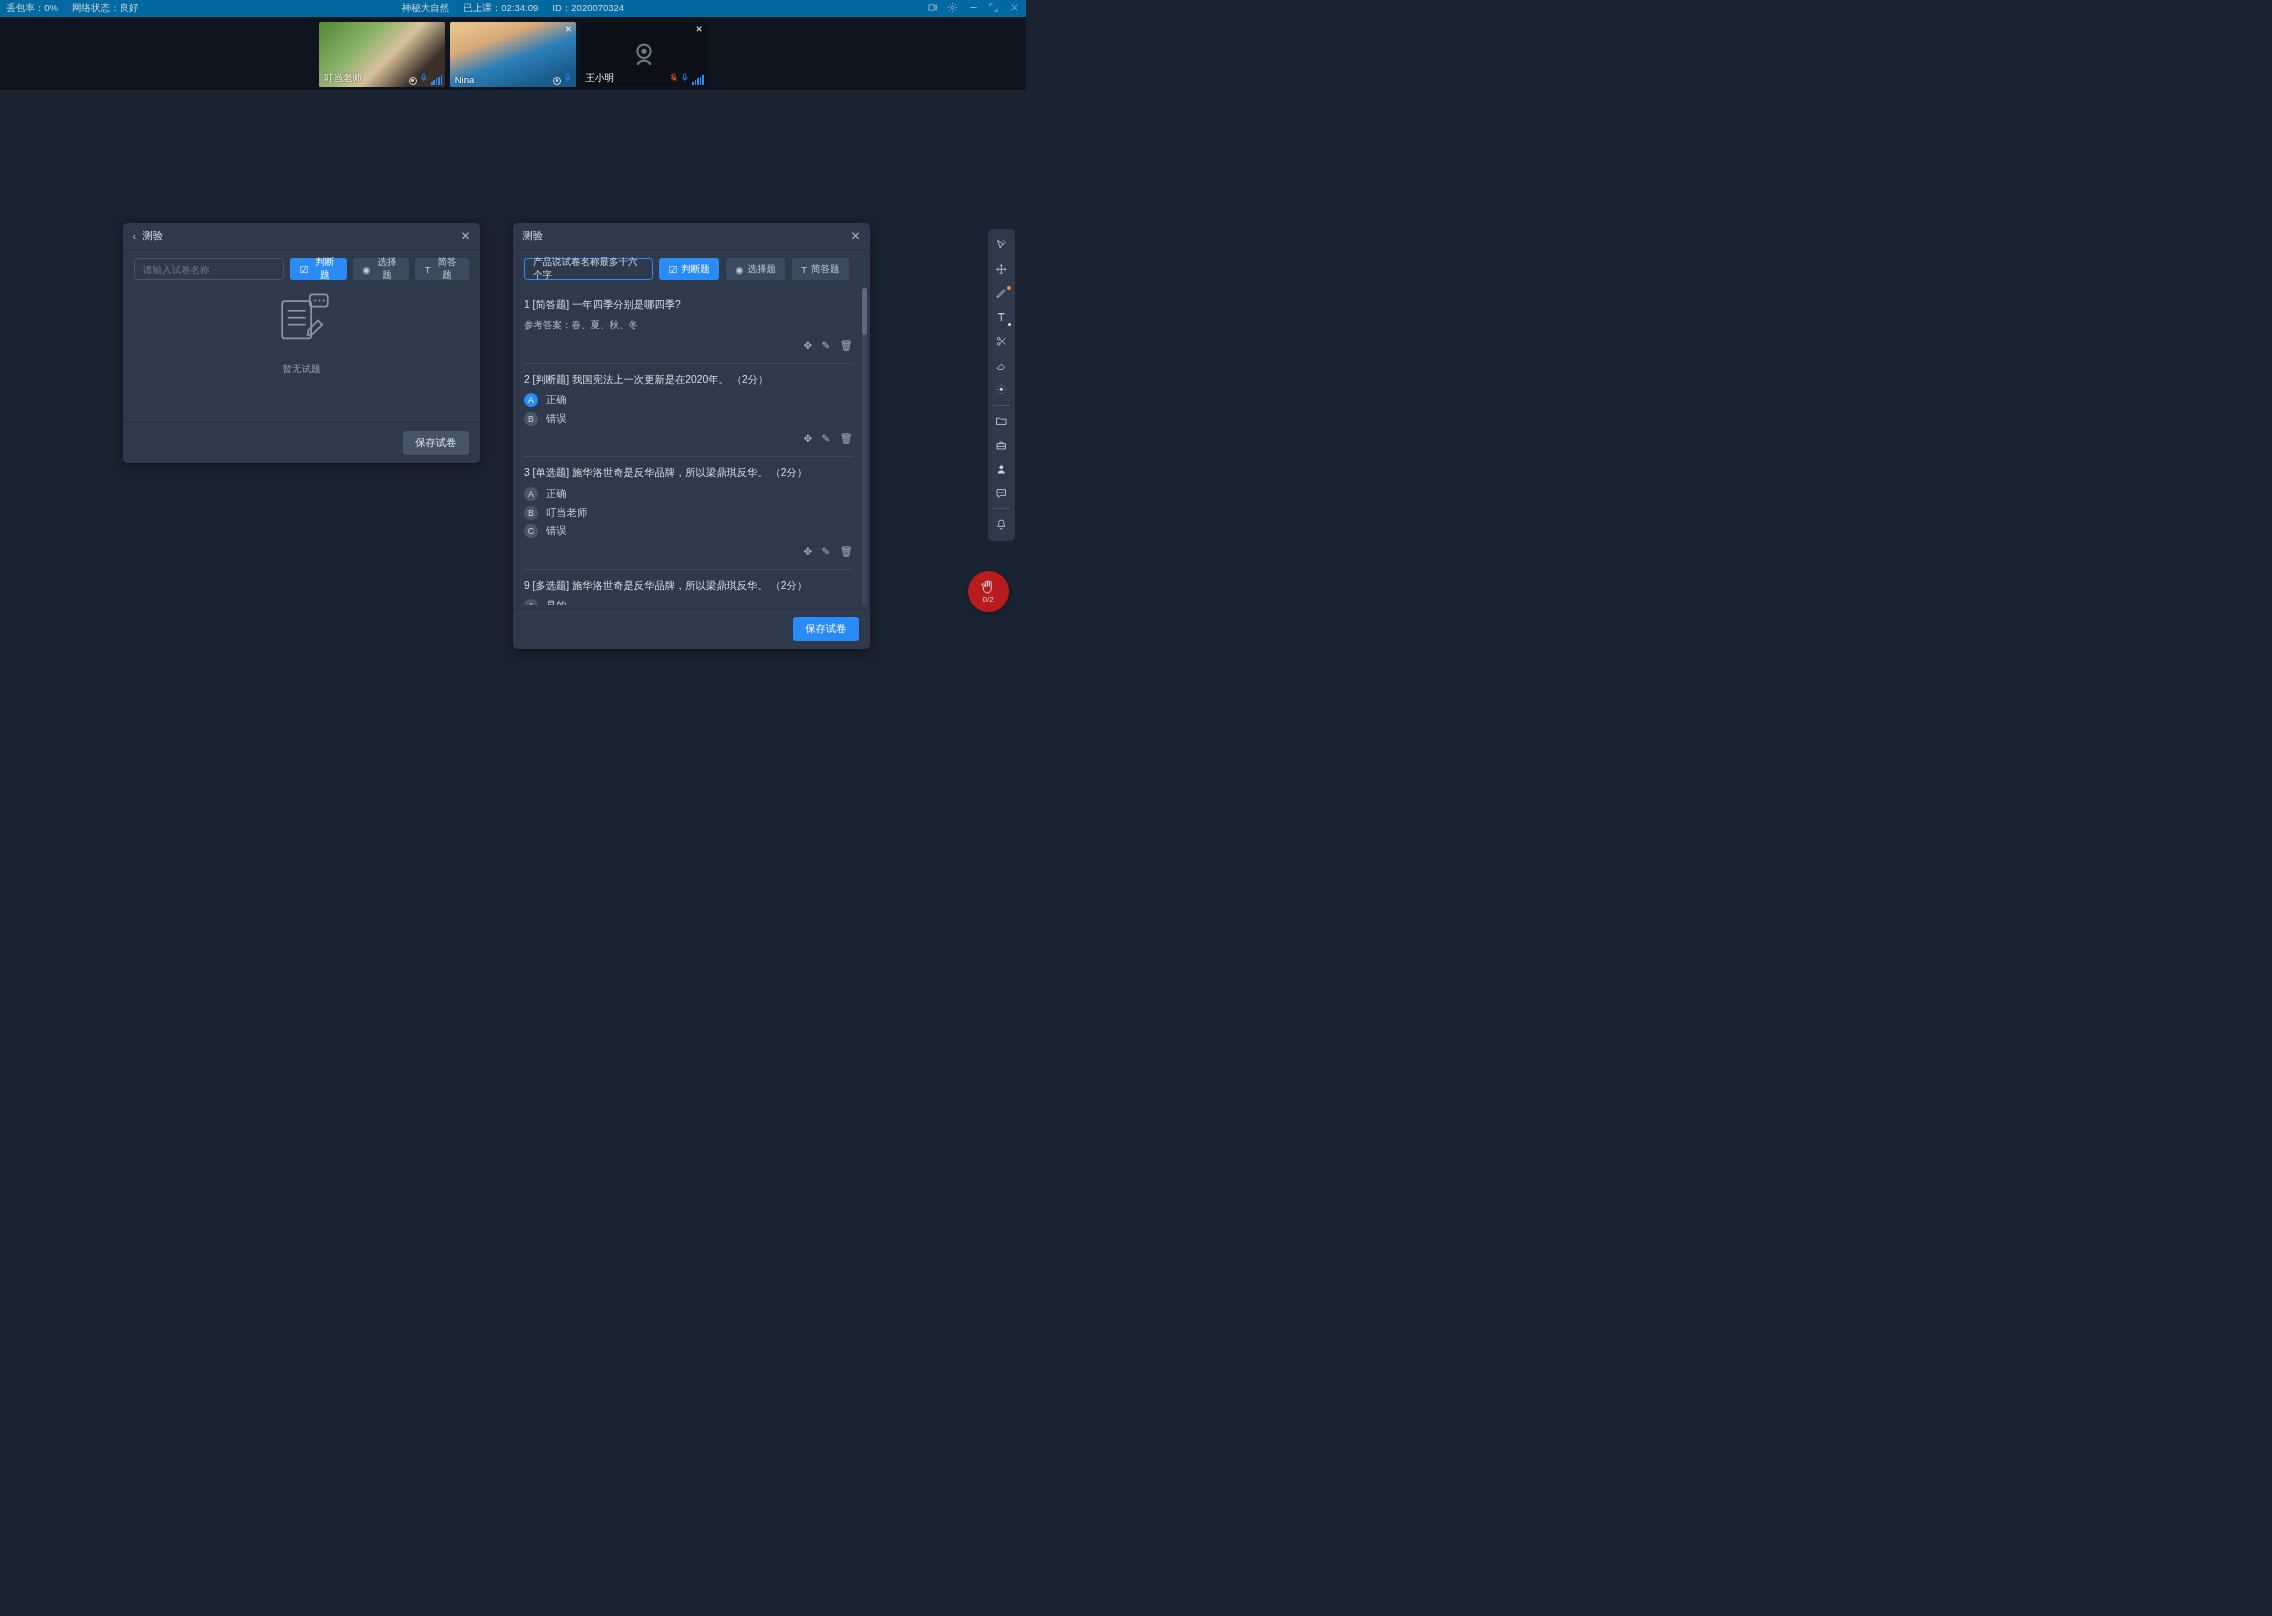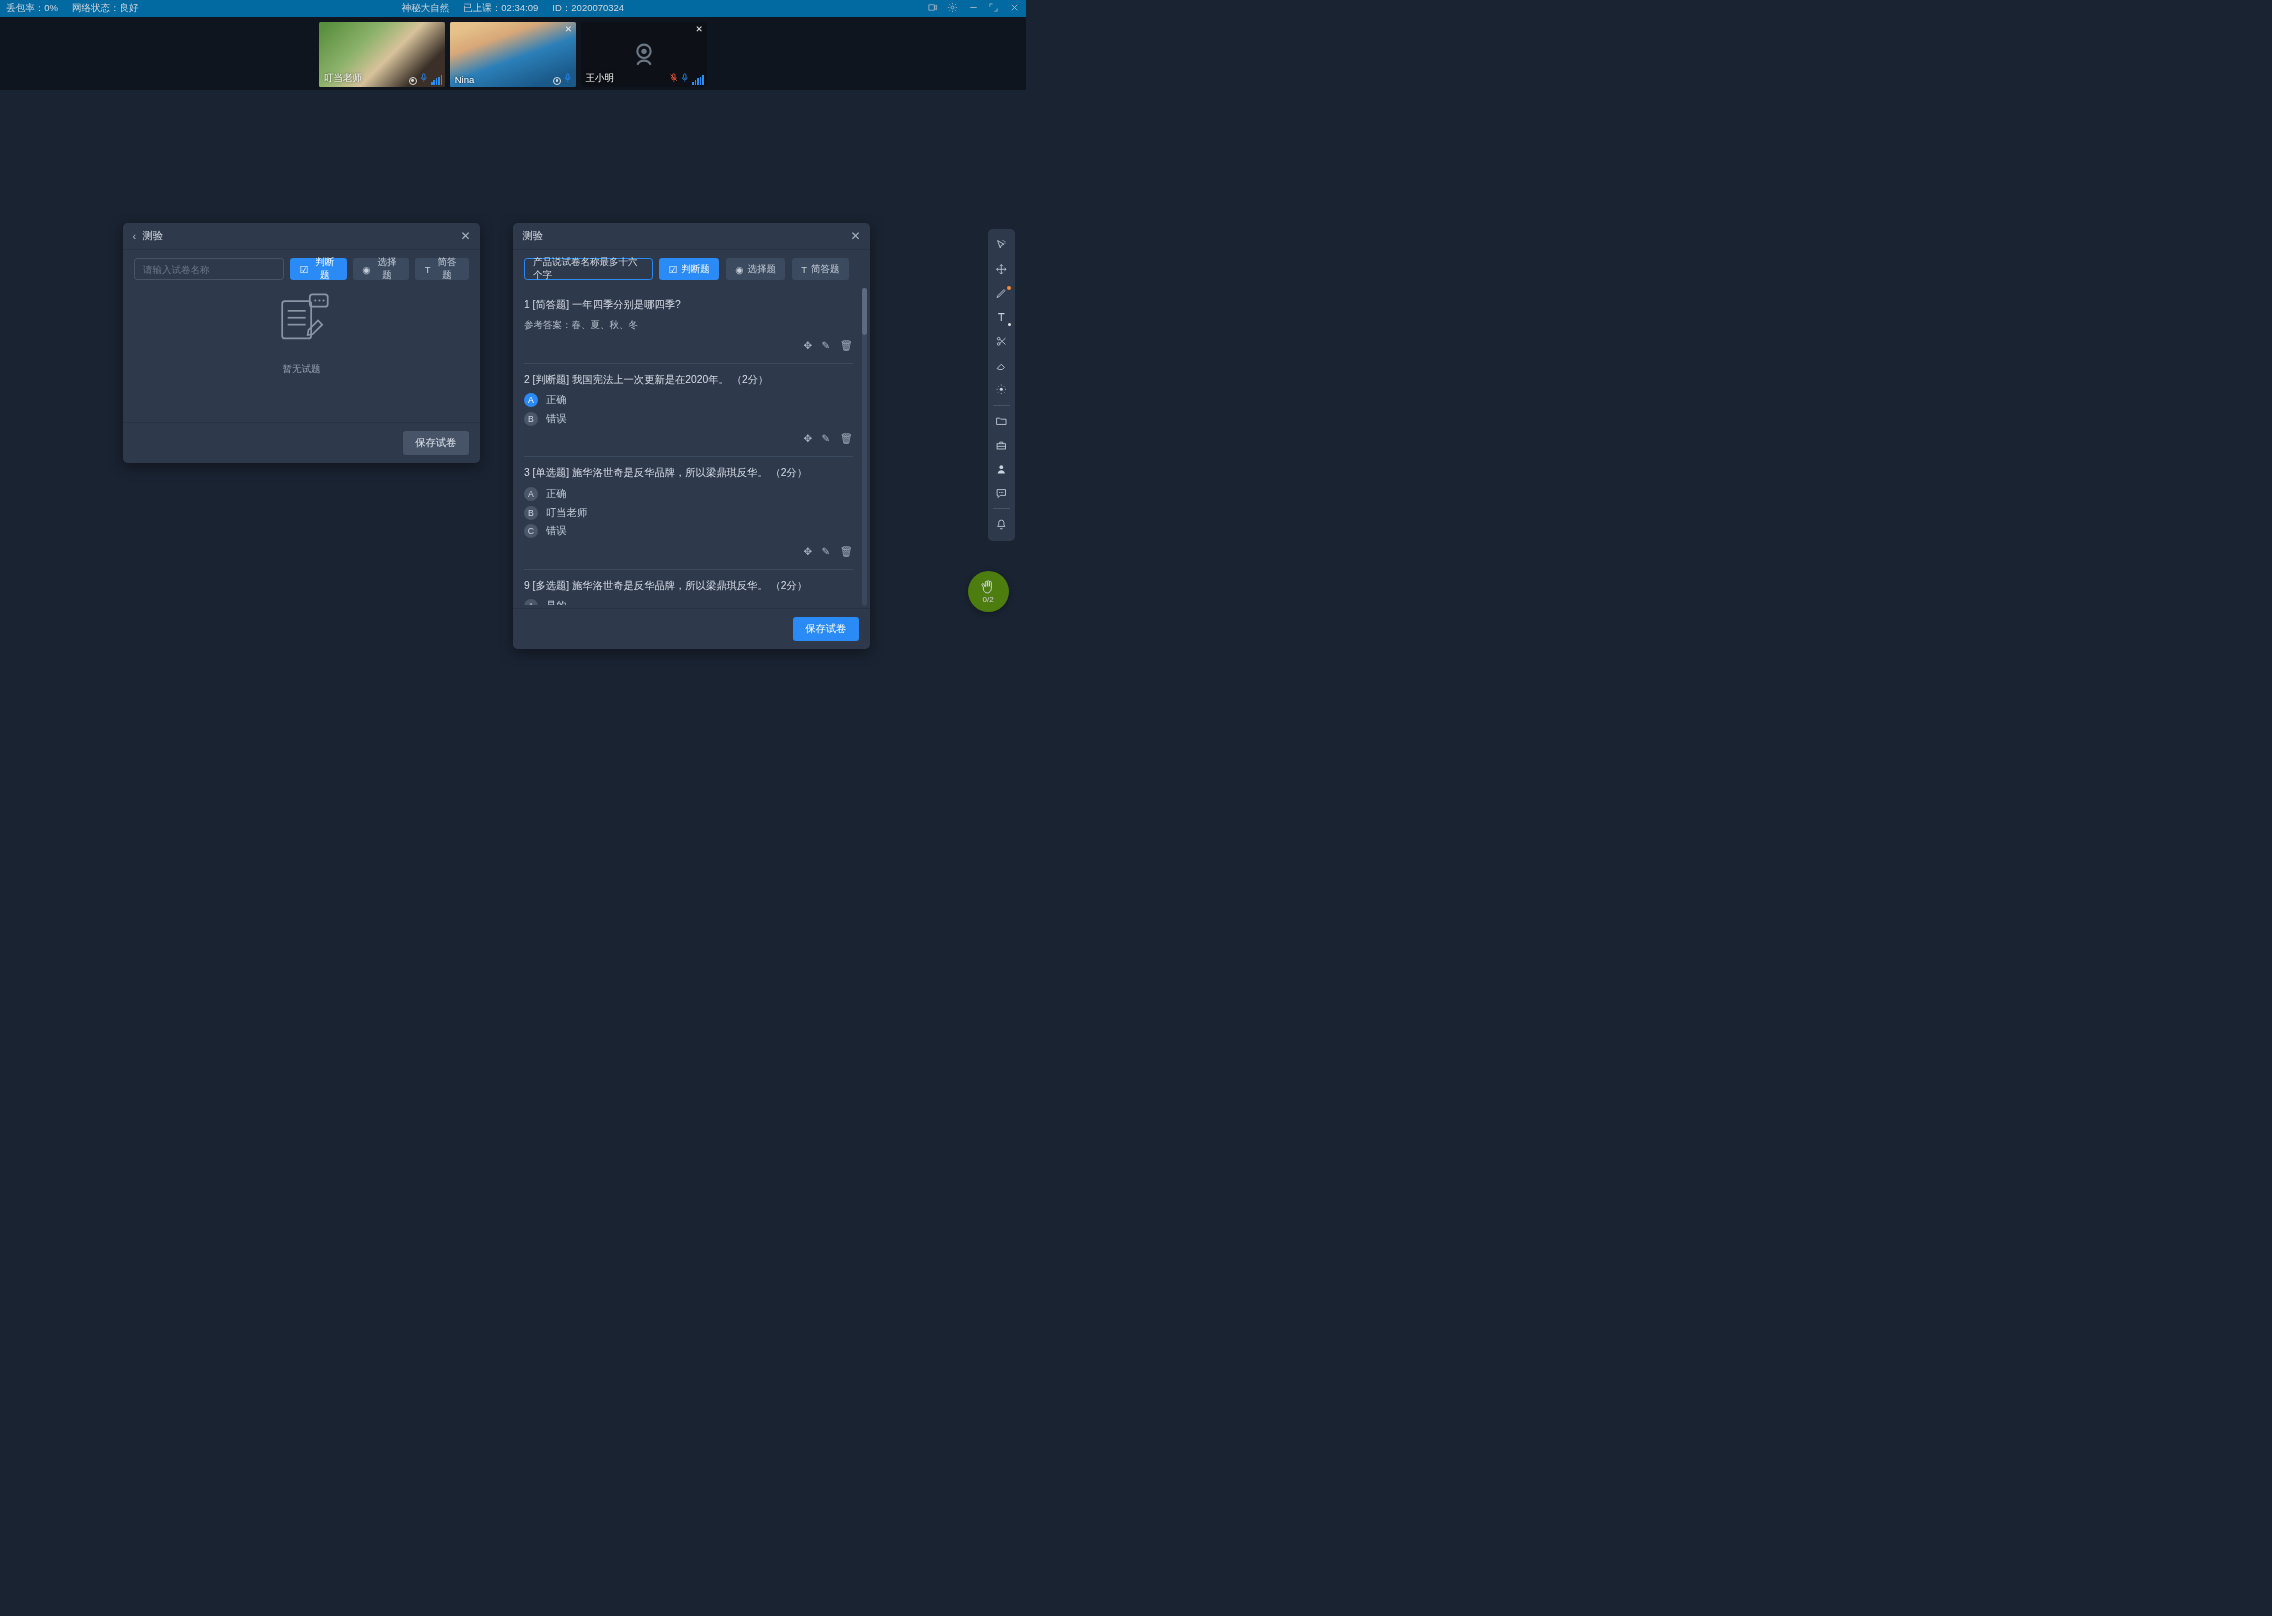--- a/index.html
+++ b/index.html
@@ -220,21 +220,21 @@
 .tb .dot-orange{ position:absolute; width:4px;height:4px;background:#f08a3c;border-radius:50%; right:4px;top:4.7px;}
 .tb .dot-white{ position:absolute; width:3.2px;height:3.2px;background:#e1e5ec;border-radius:50%; right:4px;bottom:4px;}
 
 
 .hand-bubble{
   position:absolute;
   right:17.4px;
   bottom:117px;
   width:41px;height:41px;
   border-radius:50%;
-  background:#4d7c0f;
+  background:#b91c1c;
   display:flex;flex-direction:column;align-items:center;justify-content:center;
   color:#d0d6df;
   cursor:pointer;
   box-shadow:0 1.6px 6.3px rgba(0,0,0,0.3);
 }
 .hand-bubble .cnt{font-size:8px;margin-top:0.8px;}
 </style>
 </head>
 <body>
 

